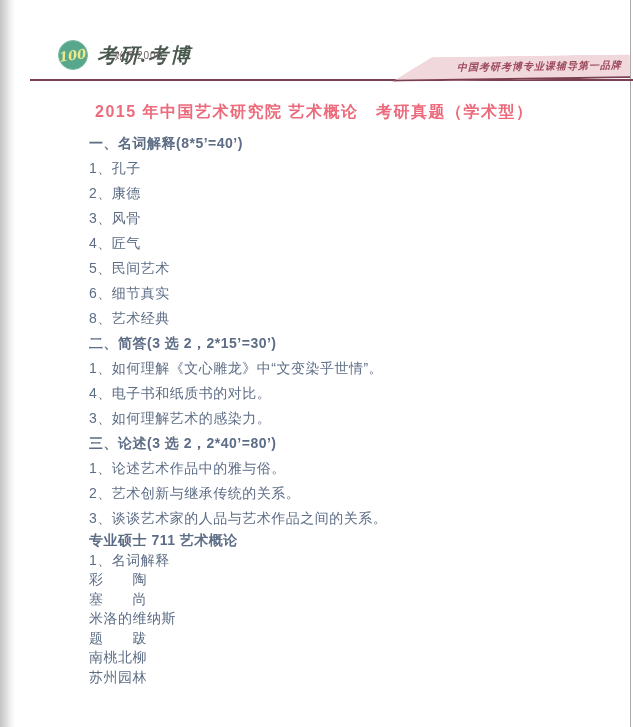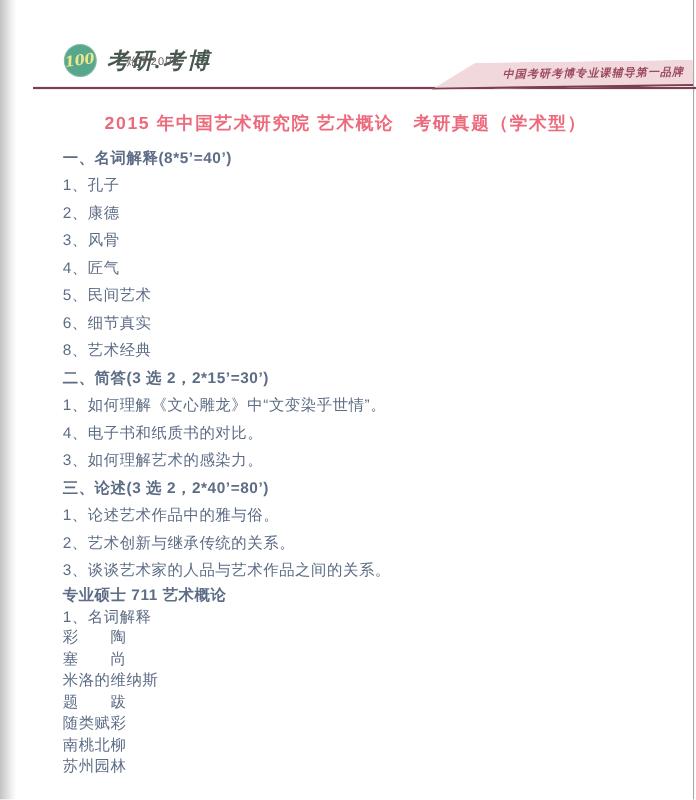--- a/index.html
+++ b/index.html
@@ -51,21 +51,21 @@
   .doc-title {
     position:absolute; left:95px; top:102px;
     font-size:16px; font-weight:bold; letter-spacing:1.5px;
     color:#ec6a7b; white-space:nowrap;
   }
   
   .content {
     position:absolute; left:57px; top:131px; width:560px;
     color:#5d6d85; font-size:14px; letter-spacing:0.5px;
   }
-  .ln  { height:25px; line-height:25px; white-space:nowrap; }
+  .ln  { height:25px; line-height:25px; white-space:nowrap;margin-left:32px; }
   .ln.h { font-weight:bold; }
   .appx .ln { height:19.5px; line-height:19.5px; }
 </style>
 </head>
 <body>
 
 <div class="page">
   <div class="scan-edge-left"></div>
   <div class="scan-edge-right"></div>
 
@@ -101,18 +101,17 @@
     <div class="ln">2、艺术创新与继承传统的关系。</div>
     <div class="ln">3、谈谈艺术家的人品与艺术作品之间的关系。</div>
 
     <div class="appx">
       <div class="ln h">专业硕士 711 艺术概论</div>
       <div class="ln">1、名词解释</div>
       <div class="ln">彩　　陶</div>
       <div class="ln">塞　　尚</div>
       <div class="ln">米洛的维纳斯</div>
       <div class="ln">题　　跋</div>
-      <div class="ln">随类赋彩</div>
       <div class="ln">南桃北柳</div>
       <div class="ln">苏州园林</div>
     </div>
   </div>
 </div>
 
 </body></html>

